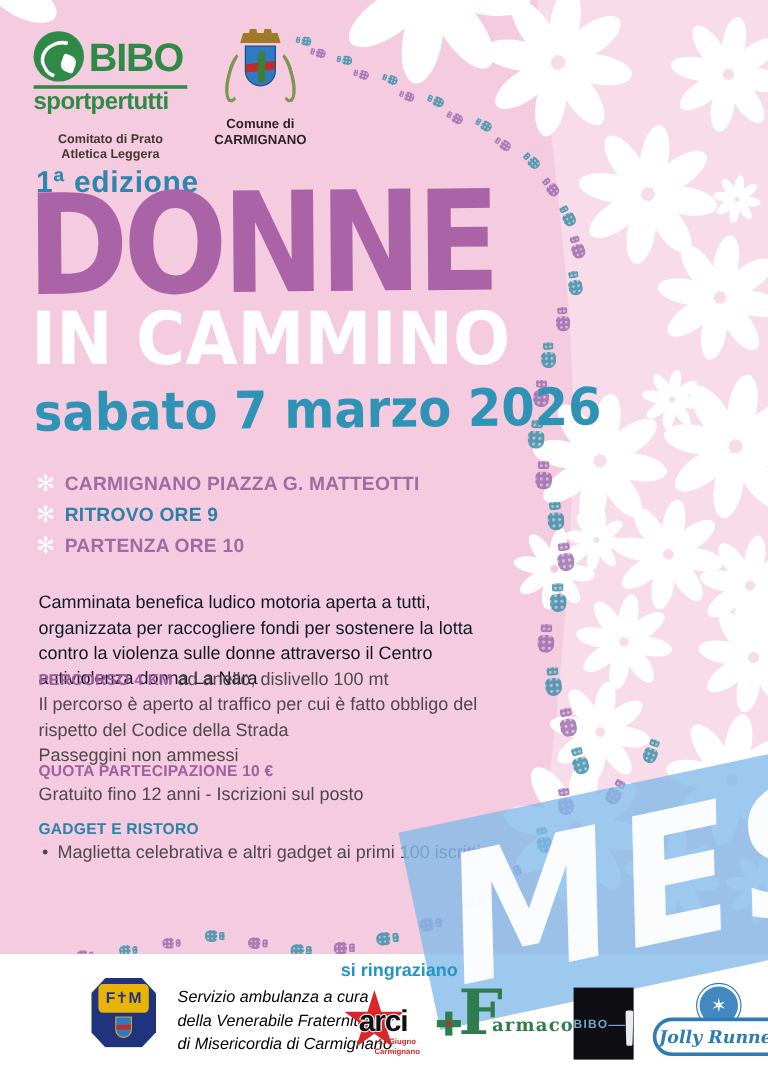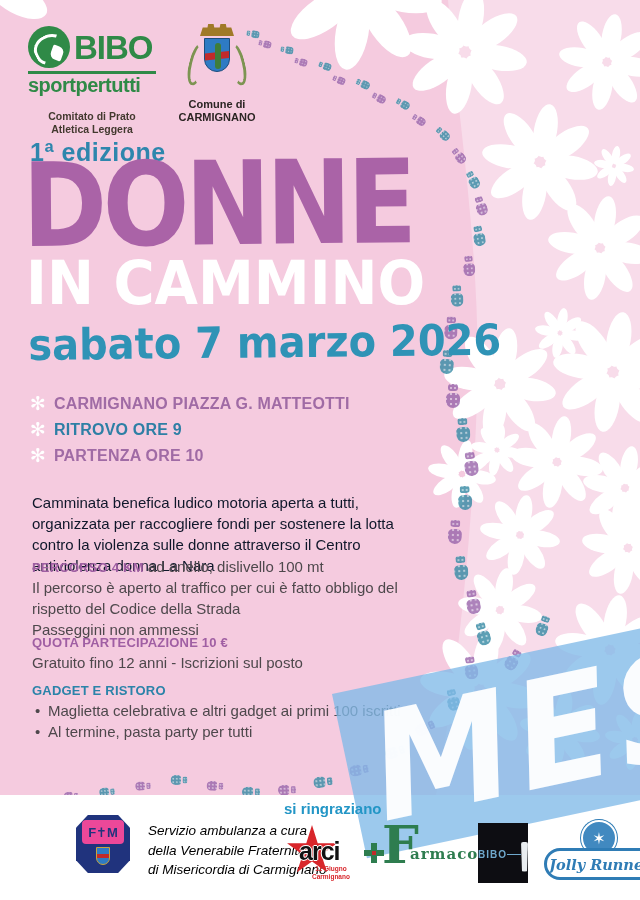--- a/index.html
+++ b/index.html
@@ -89,21 +89,21 @@
     letter-spacing:6px;line-height:1;padding-left:26px;transform:scaleX(.95);transform-origin:left center;
     font-family:"DejaVu Sans","Liberation Sans",sans-serif;}
 
   
   .footer{position:absolute;left:0;top:795px;width:640px;height:105px;background:#ffffff;z-index:3;}
   .footer-content{position:absolute;left:0;top:795px;width:640px;height:105px;z-index:5;}
   .miseri{position:absolute;left:76px;top:20px;width:56px;height:62px;}
   .miseri .badge{width:54px;height:58px;background:#20337d;
     clip-path:polygon(22% 0,78% 0,100% 22%,100% 78%,78% 100%,22% 100%,0 78%,0 22%);
     position:relative;display:flex;flex-direction:column;align-items:center;}
-  .miseri .badge-inner{margin-top:5px;width:42px;height:24px;background:#ec4899;border-radius:4px;
+  .miseri .badge-inner{margin-top:5px;width:42px;height:24px;background:#eab308;border-radius:4px;
     display:flex;align-items:center;justify-content:center;font-size:13px;font-weight:bold;color:#20337d;}
   .miseri .mini-shield{width:14px;height:18px;background:#2e7bc4;border-radius:0 0 7px 7px;margin-top:3px;
     border:1px solid #caa53a;position:relative;overflow:hidden;}
   .miseri .mini-shield:before{content:"";position:absolute;left:-2px;top:6px;width:18px;height:4px;background:#c22a2a;}
   .ambulance-text{position:absolute;left:148px;top:26px;font-size:13.5px;font-style:italic;color:#000000;line-height:1.45;}
   .thanks{position:absolute;left:284px;top:5px;font-size:15px;font-weight:bold;color:#2396c6;}
   .sponsor-row{position:absolute;left:286px;top:28px;display:flex;align-items:center;}
   .arci{position:relative;width:70px;height:56px;flex:0 0 auto;}
   .arci .star{position:absolute;left:0;top:0;width:52px;height:52px;background:#d8262b;
     clip-path:polygon(50% 0%,61% 35%,98% 35%,68% 57%,79% 91%,50% 70%,21% 91%,32% 57%,2% 35%,39% 35%);}
@@ -578,21 +578,20 @@
   </div>
 
   <div class="sec sec-quota">
     <div class="sec-head head-purple">QUOTA PARTECIPAZIONE 10 €</div>
     <div>Gratuito fino 12 anni - Iscrizioni sul posto</div>
   </div>
 
   <div class="sec sec-gadget">
     <div class="sec-head head-teal">GADGET E RISTORO</div>
     <div class="gadget-bullet">Maglietta celebrativa e altri gadget ai primi 100 iscritti</div>
-    <div class="gadget-bullet">Al termine, pasta party per tutti</div>
   </div>
 
   <div class="footer"></div>
 
   <div class="watermark">
     <span>MESE</span>
   </div>
 
   <div class="footer-content">
     <div class="miseri">

